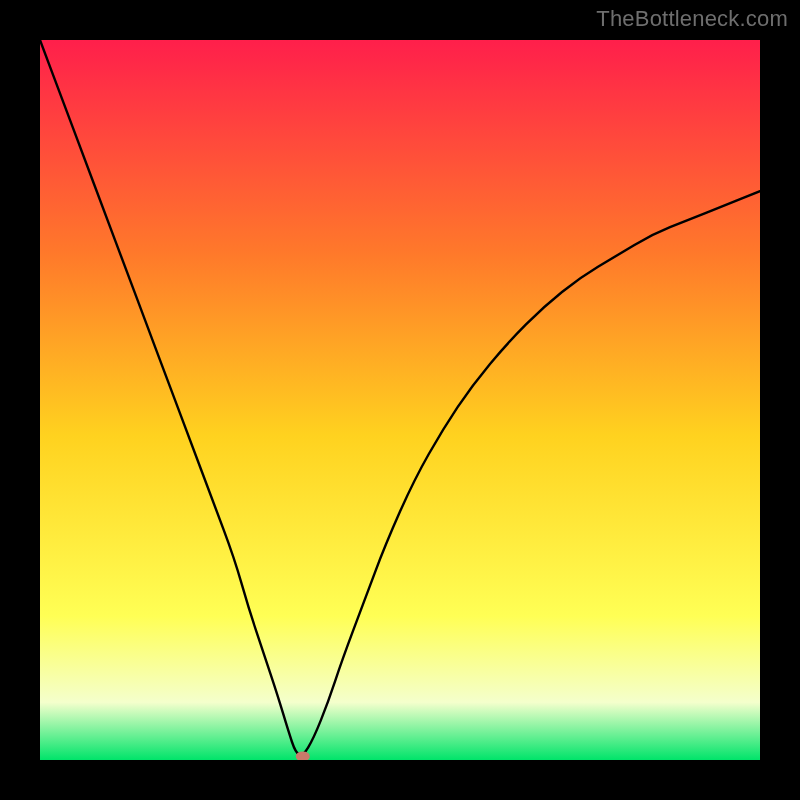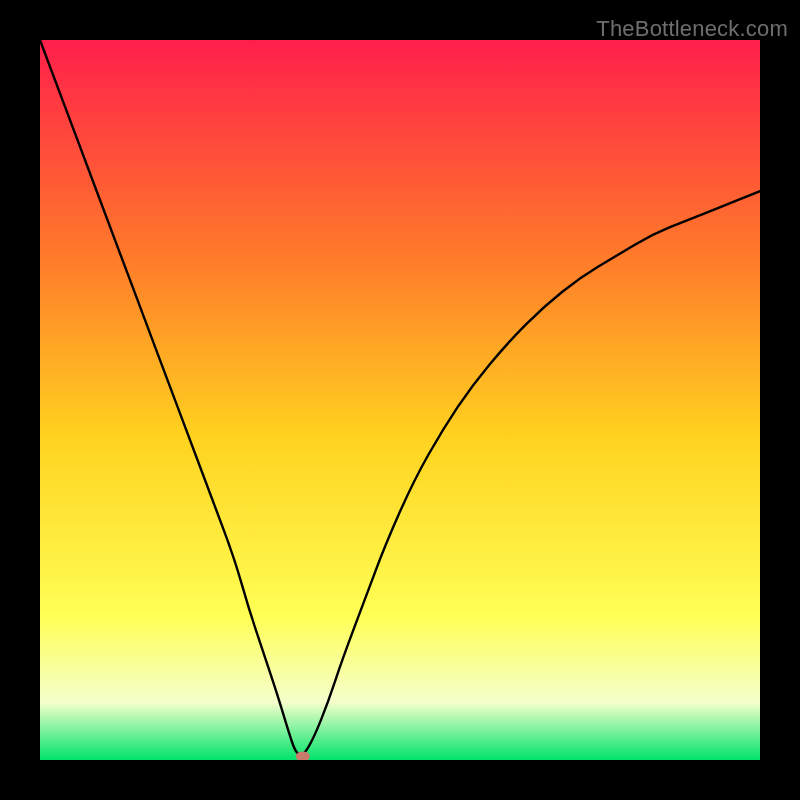--- a/index.html
+++ b/index.html
@@ -19,21 +19,21 @@
   .plot-area {
     position: absolute;
     left: 40px;
     top: 40px;
     width: 720px;
     height: 720px;
     overflow: hidden;
   }
   .watermark {
     position: absolute;
-    top: 16px;
+    top: 6px;
     right: 12px;
     color: #6e6e6e;
     font-size: 22px;
     font-weight: 500;
     letter-spacing: 0.2px;
   }
   svg { display: block; }
 </style>
 </head>
 <body>

